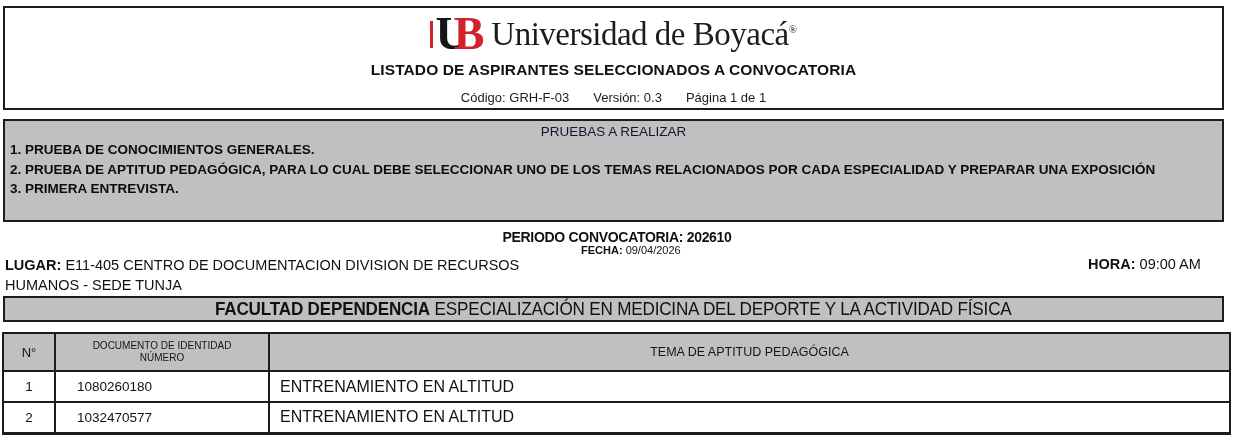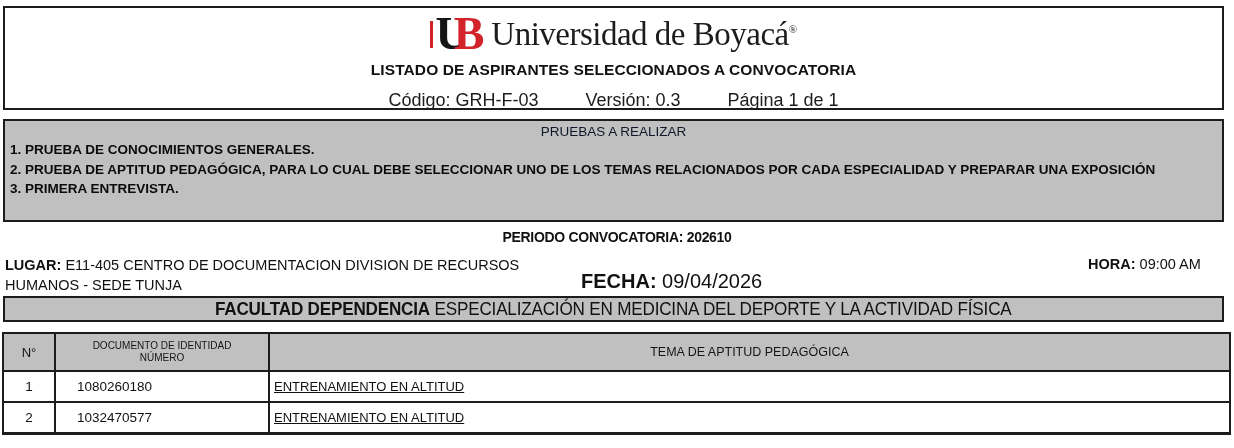--- a/index.html
+++ b/index.html
@@ -14,34 +14,34 @@
     display:flex;flex-direction:column;align-items:center;
   }
   .logo-row{display:flex;align-items:center;margin-top:4px;height:44px;}
   .logo-mark{display:flex;align-items:center;}
   .logo-vstrip{width:3px;height:27px;background:#d2232a;margin-right:2px;}
   .logo-u{font-family:"Liberation Serif",serif;font-weight:bold;font-size:46px;line-height:44px;color:#151515;}
   .logo-b{font-family:"Liberation Serif",serif;font-weight:bold;font-size:46px;line-height:44px;color:#d2232a;margin-left:-15px;}
   .logo-wordmark{font-family:"Liberation Serif",serif;font-size:33px;line-height:40px;color:#1c1c1c;margin-left:7px;letter-spacing:-0.5px;}
   .logo-reg{font-family:"Liberation Serif",serif;font-size:11px;color:#1c1c1c;vertical-align:top;line-height:30px;}
   .doc-title{font-weight:bold;font-size:15.5px;margin-top:5px;letter-spacing:0.1px;}
-  .code-row{display:flex;gap:47px;margin-top:11px;font-size:18px;color:#1c1c1c;}
+  .code-row{display:flex;gap:24px;margin-top:11px;font-size:13px;color:#1c1c1c;}
   
   .pruebas-box{
     position:absolute;left:3px;top:119px;width:1217px;height:99px;
     background:#c0c0c0;border:2px solid #1c1c1c;overflow:hidden;
   }
   .pruebas-title{text-align:center;color:#0f172a;font-size:13.5px;line-height:17px;margin-top:2px;}
   .pruebas-line{font-weight:bold;font-size:13.5px;line-height:19.5px;padding-left:5px;white-space:nowrap;overflow:hidden;color:#0b0b0b;}
   
   .periodo-line{position:absolute;left:0;top:229px;width:1234px;text-align:center;
     font-weight:bold;font-size:14px;letter-spacing:-0.3px;}
   
   .info-lugar{position:absolute;left:5px;top:256px;width:516px;font-size:14.5px;line-height:19.5px;}
-  .info-fecha{position:absolute;left:581px;top:270px;font-size:20px;}
+  .info-fecha{position:absolute;left:581px;top:244px;font-size:11px;}
   .info-hora{position:absolute;left:1088px;top:256px;font-size:14.5px;}
   .lbl{font-weight:bold;}
   
   .facultad-bar{
     position:absolute;left:3px;top:296px;width:1217px;height:22px;
     background:#c0c0c0;border:2px solid #1c1c1c;
     text-align:center;line-height:22px;font-size:18px;white-space:nowrap;
   }
   .facultad-inner{display:inline-block;transform:scaleX(0.95);transform-origin:center;letter-spacing:-0.2px;}
   
@@ -53,21 +53,21 @@
   .list-table th{background:#c0c0c0;font-weight:normal;color:#151515;}
   .col-num{width:52px;}
   .col-doc{width:214px;}
   .th-row{height:38px;}
   .th-num{font-size:13px;text-align:center;}
   .th-doc{font-size:10px;line-height:12px;text-align:center;}
   .th-tema{font-size:12.5px;text-align:center;}
   .data-row{height:31px;background:#ffffff;}
   .td-num{text-align:center;font-size:13.5px;}
   .td-doc{text-align:left;font-size:13.5px;padding-left:21px;}
-  .td-tema{text-align:left;font-size:13px;padding-left:4px;text-decoration:underline;}
+  .td-tema{text-align:left;font-size:16px;padding-left:10px;}
   .last-row td{border-bottom:3px solid #1c1c1c;}
 </style>
 </head>
 <body>
 
 <div class="page">
 
   <div class="header-box">
     <div class="logo-row">
       <span class="logo-mark">

